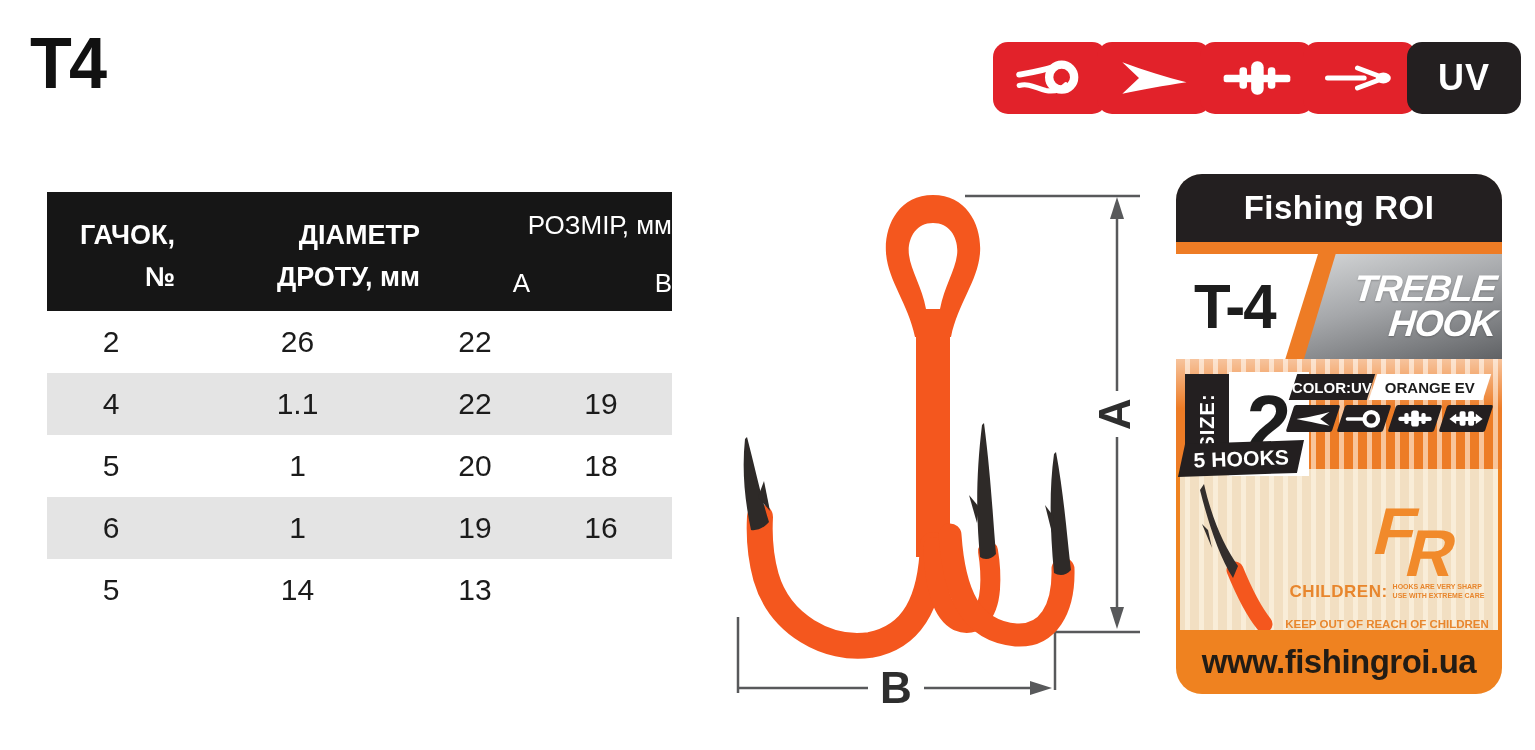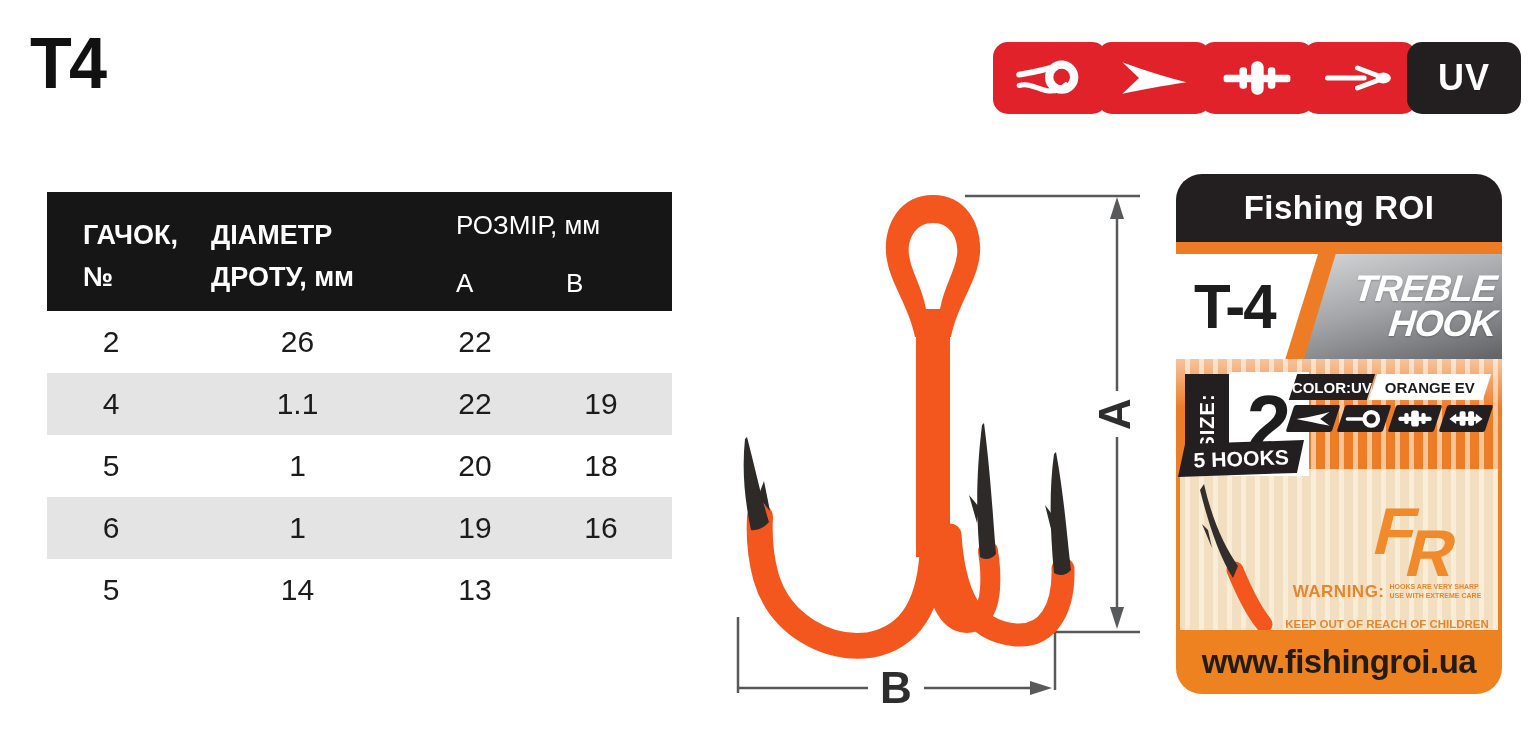--- a/index.html
+++ b/index.html
@@ -14,21 +14,21 @@
   
   .tile{top:42px;width:114px;height:72px;border-radius:15px;background:#e2222a;
         display:flex;align-items:center;justify-content:center;}
   .tile.dark{background:#231f20;}
   .tile svg{width:78px;height:60px;}
   .uv-text{color:#fff;font-size:36px;font-weight:bold;letter-spacing:1px;}
 
   
   #spec-table{left:47px;top:192px;width:625px;}
   #tbl-head{position:relative;height:119px;background:#161616;color:#fff;}
-  #tbl-head span{position:absolute;text-align:left;margin-left:36px;}
+  #tbl-head span{position:absolute;text-align:right;}
   .h-bold{font-weight:bold;font-size:27px;}
   .h-reg{font-size:26px;}
   .trow{display:grid;grid-template-columns:128px 245px 110px 142px;height:62px;
         align-items:center;font-size:30px;color:#1b1b1b;}
   .trow div{text-align:center;}
   .trow.alt{background:#e4e4e4;}
 
   
   #diagram{left:718px;top:185px;}
   .dim-label{font-size:44px;font-weight:bold;fill:#2e2e2e;}
@@ -264,21 +264,21 @@
       <path d="M18,10 C26,45 38,72 52,92 L47,104 C33,82 22,48 14,16 Z M22,56 L16,50 L26,74 Z" fill="#332e2c"></path>
     </svg>
 
     <div class="abs" id="fr-logo">
       <span class="fr-letter" id="fr-f">F</span>
       <span class="fr-letter" id="fr-r">R</span>
     </div>
 
     <div class="abs" id="warning">
       <div id="warn-row1">
-        <span id="warning-caption">WARNING:</span>
+        <span id="warning-caption">CHILDREN:</span>
         <span class="warn-small">
           <span>HOOKS ARE VERY SHARP</span><br>
           <span>USE WITH EXTREME CARE</span>
         </span>
       </div>
       <div id="warning-line">KEEP OUT OF REACH OF CHILDREN</div>
     </div>
 
     <div class="abs" id="lbl-footer">
       <span id="website">www.fishingroi.ua</span>

